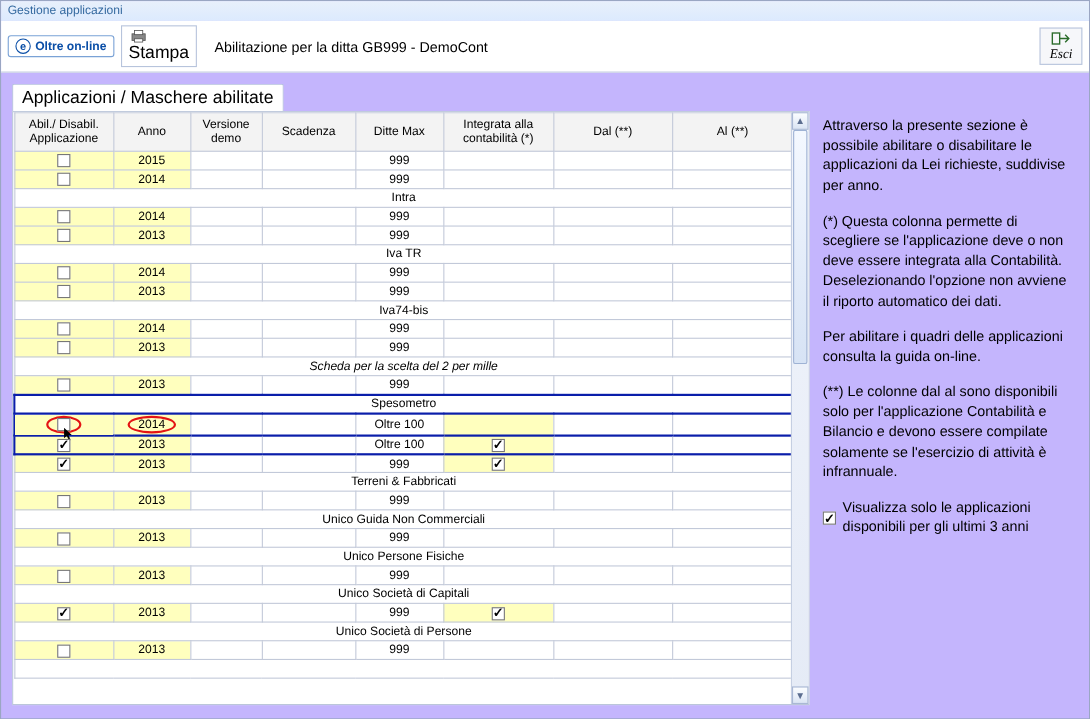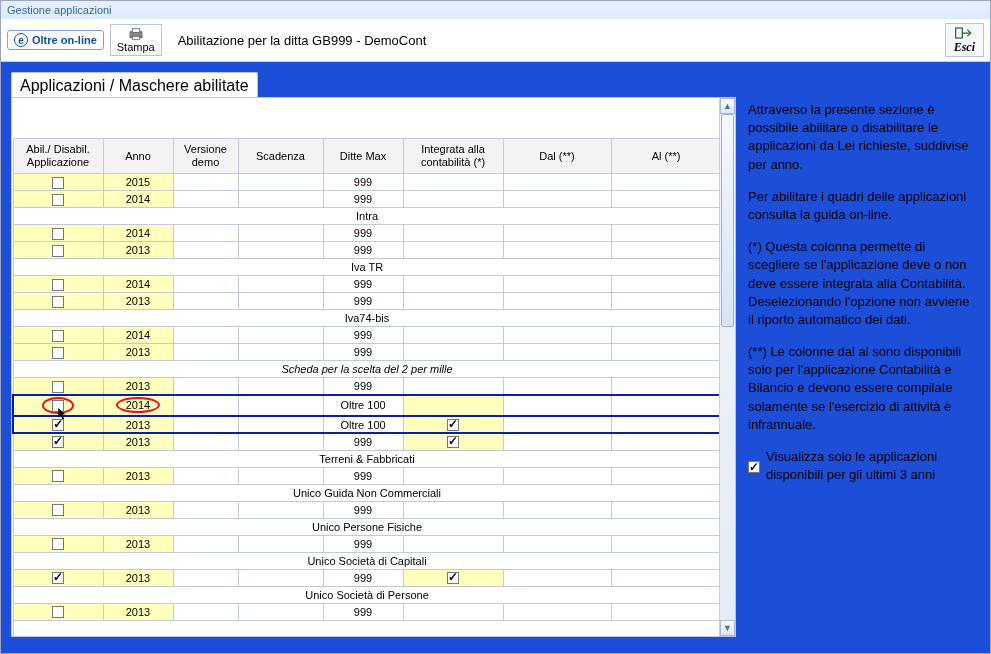--- a/index.html
+++ b/index.html
@@ -8,21 +8,21 @@
     font-family: Tahoma, Verdana, sans-serif;
     font-size: 11px;
     background: #f0f0f0;
     width: 991px;
     height: 654px;
     overflow: hidden;
   }
   .window {
     width: 991px;
     height: 654px;
-    background: #1d4ed8;
+    background: #c4b5fd;
     border: 1px solid #9aa6c3;
     display: flex;
     flex-direction: column;
   }
   .title-bar {
     background: linear-gradient(#e8f0fb, #dceafe);
     color: #356aa0;
     padding: 3px 6px;
     font-size: 11px;
   }
@@ -50,46 +50,45 @@
     width: 14px; height: 14px;
     border: 1px solid #0b4fa7;
     border-radius: 50%;
     background: #fff;
     display: flex; align-items: center; justify-content: center;
     font-size: 10px; color: #0b4fa7;
   }
   .tool-btn {
     display: flex;
     flex-direction: column;
-    align-items: center;
+    align-items: flex-start;
     border: 1px solid #b7c4dc;
     background: #fff;
     padding: 2px 6px;
     cursor: pointer;
-    font-size: 11px;
+    font-size: 16px;
   }
   .tool-btn svg { width: 18px; height: 14px; }
   .main-title {
     flex: 1;
     padding-left: 10px;
     font-size: 13px;
     color: #000;
   }
   .esc-btn {
     display: flex;
     flex-direction: column;
     align-items: center;
     border: 1px solid #b7c4dc;
     background: #f6f7fa;
     padding: 2px 8px 1px;
     cursor: pointer;
     font-family: "Times New Roman", serif;
     font-style: italic;
     font-size: 12px;
-    font-weight: bold;
   }
   .esc-btn svg { width: 20px; height: 14px; }
   .tab-strip {
     padding: 10px 10px 0 10px;
   }
   .tab {
     display: inline-block;
     padding: 4px 8px 2px;
     background: #fff;
     border: 1px solid #b7c4dc;
@@ -135,21 +134,20 @@
     top: 0; left: 1px; right: 1px;
     height: 42%;
     background: linear-gradient(#f4f8ff, #d7e3f5);
     border: 1px solid #9eb2d4;
     border-radius: 2px;
   }
   table.grid-table {
     width: 100%;
     border-collapse: collapse;
     table-layout: fixed;
-    margin-top: 40px;
   }
   table.grid-table th {
     background: #f3f3f3;
     border: 1px solid #c2c9d9;
     font-weight: normal;
     font-size: 11px;
     padding: 4px 2px;
     line-height: 1.2;
     text-align: center;
   }
@@ -383,20 +381,23 @@
               <td class="yellow-cell"><span class="chk"></span></td>
               <td class="yellow-cell">2013</td>
               <td></td>
                 <td></td>
                 <td>999</td>
                 <td></td>
                 <td></td>
                 <td></td>
             </tr>
 
+            <tr class="section-row sec-magenta highlight-box">
+                <td colspan="8">Spesometro</td>
+              </tr>
             <tr class="highlight-box">
               <td class="yellow-cell cursor-arrow"><span class="red-circle"><span class="chk"></span></span></td>
               <td class="yellow-cell"><span class="red-circle">2014</span></td>
               <td></td>
                 <td></td>
                 <td>Oltre 100</td>
               <td class="yellow-cell"></td>
                 <td></td>
                 <td></td>
             </tr>
@@ -501,22 +502,22 @@
         <div class="scroll-btn">▲</div>
         <div class="scroll-track">
           <div class="scroll-thumb"></div>
         </div>
         <div class="scroll-btn">▼</div>
       </div>
     </div>
 
     <div class="sidebar">
       <p>Attraverso la presente sezione è possibile abilitare o disabilitare le applicazioni da Lei richieste, suddivise per anno.</p>
+      <p>(*) Questa colonna permette di scegliere se l'applicazione deve o non deve essere integrata alla Contabilità. Deselezionando l'opzione non avviene il riporto automatico dei dati.</p>
       <p>Per abilitare i quadri delle applicazioni consulta la guida on-line.</p>
-      <p>(*) Questa colonna permette di scegliere se l'applicazione deve o non deve essere integrata alla Contabilità. Deselezionando l'opzione non avviene il riporto automatico dei dati.</p>
       <p>(**) Le colonne dal al sono disponibili solo per l'applicazione Contabilità e Bilancio e devono essere compilate solamente se l'esercizio di attività è infrannuale.</p>
       <div class="sidebar-check-row">
         <span class="chk checked"></span>
         <span>Visualizza solo le applicazioni disponibili per gli ultimi 3 anni</span>
       </div>
     </div>
   </div>
 </div>
 
 </body></html>

